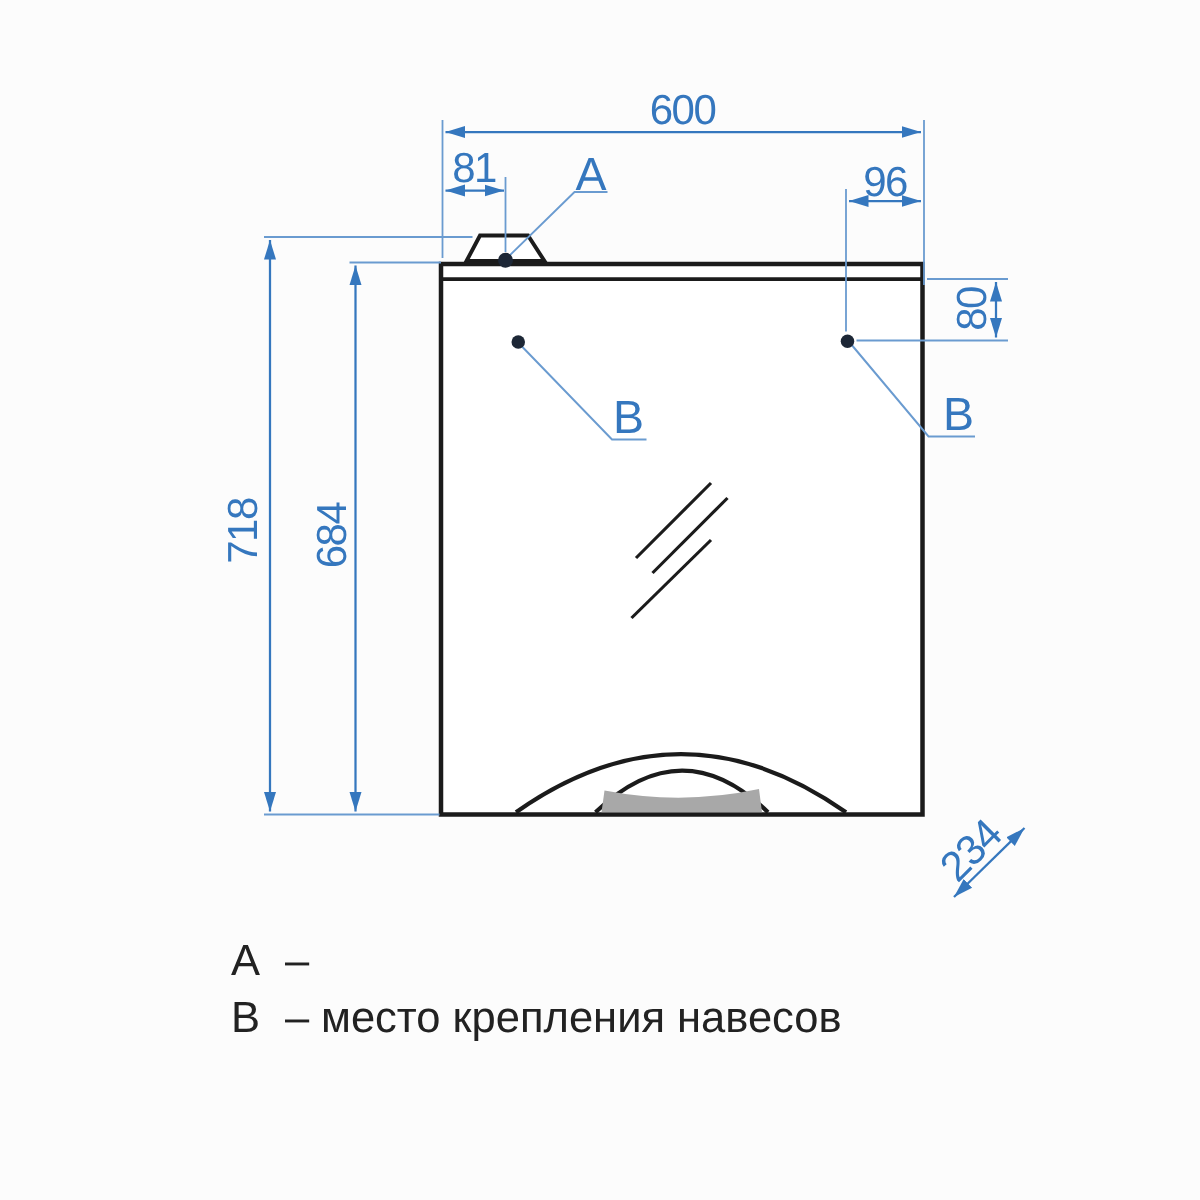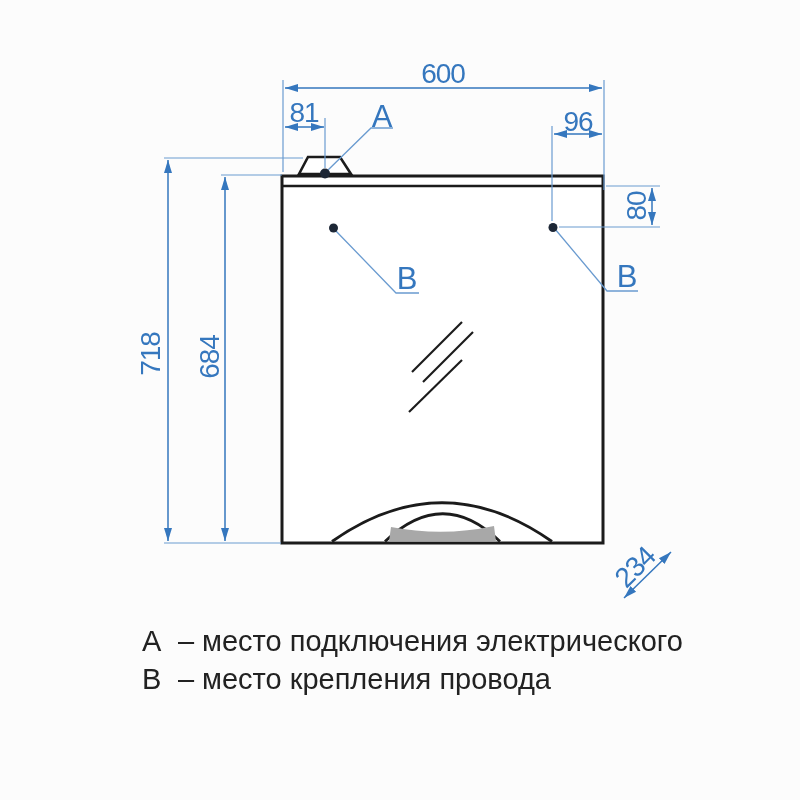--- a/index.html
+++ b/index.html
@@ -1,21 +1,21 @@
 <!DOCTYPE html>
 <html><head>
 <meta charset="utf-8">
 <style>
   html,body{margin:0;padding:0;}
   body{
     width:800px;height:800px;position:relative;overflow:hidden;
     background:#fcfcfc;
     font-family:"Liberation Sans", sans-serif;
   }
-  #stage{position:absolute;left:0;top:0;width:684px;height:800px;}
+  #stage{position:absolute;left:12px;top:0;width:684px;height:800px;}
   svg text{
     font-family:"Liberation Sans", sans-serif;
     fill:#3577be;
   }
   .dim-num{font-size:28px;letter-spacing:-1px;}
   .callout-letter{font-size:31px;}
   .legend{
     position:absolute;left:142px;top:622px;
     color:#222;font-size:29px;line-height:38px;
   }
@@ -102,21 +102,21 @@
     <text class="callout-letter" x="407" y="278" dominant-baseline="central">B</text>
     <text class="callout-letter" x="627" y="276" dominant-baseline="central">B</text>
   </g>
 </svg>
 
 
 <div class="legend">
   <div class="legend-row">
     <span class="lg-key">А</span>
     <span class="lg-dash">–</span>
-    <span class="lg-text"><span>место подключения электрического</span><br></span>
+    <span class="lg-text"><br></span>
   </div>
   <div class="legend-row">
     <span class="lg-key">В</span>
     <span class="lg-dash">–</span>
-    <span class="lg-text">место крепления провода</span>
+    <span class="lg-text">место крепления навесов</span>
   </div>
 </div>
 </div>
 
 </body></html>

